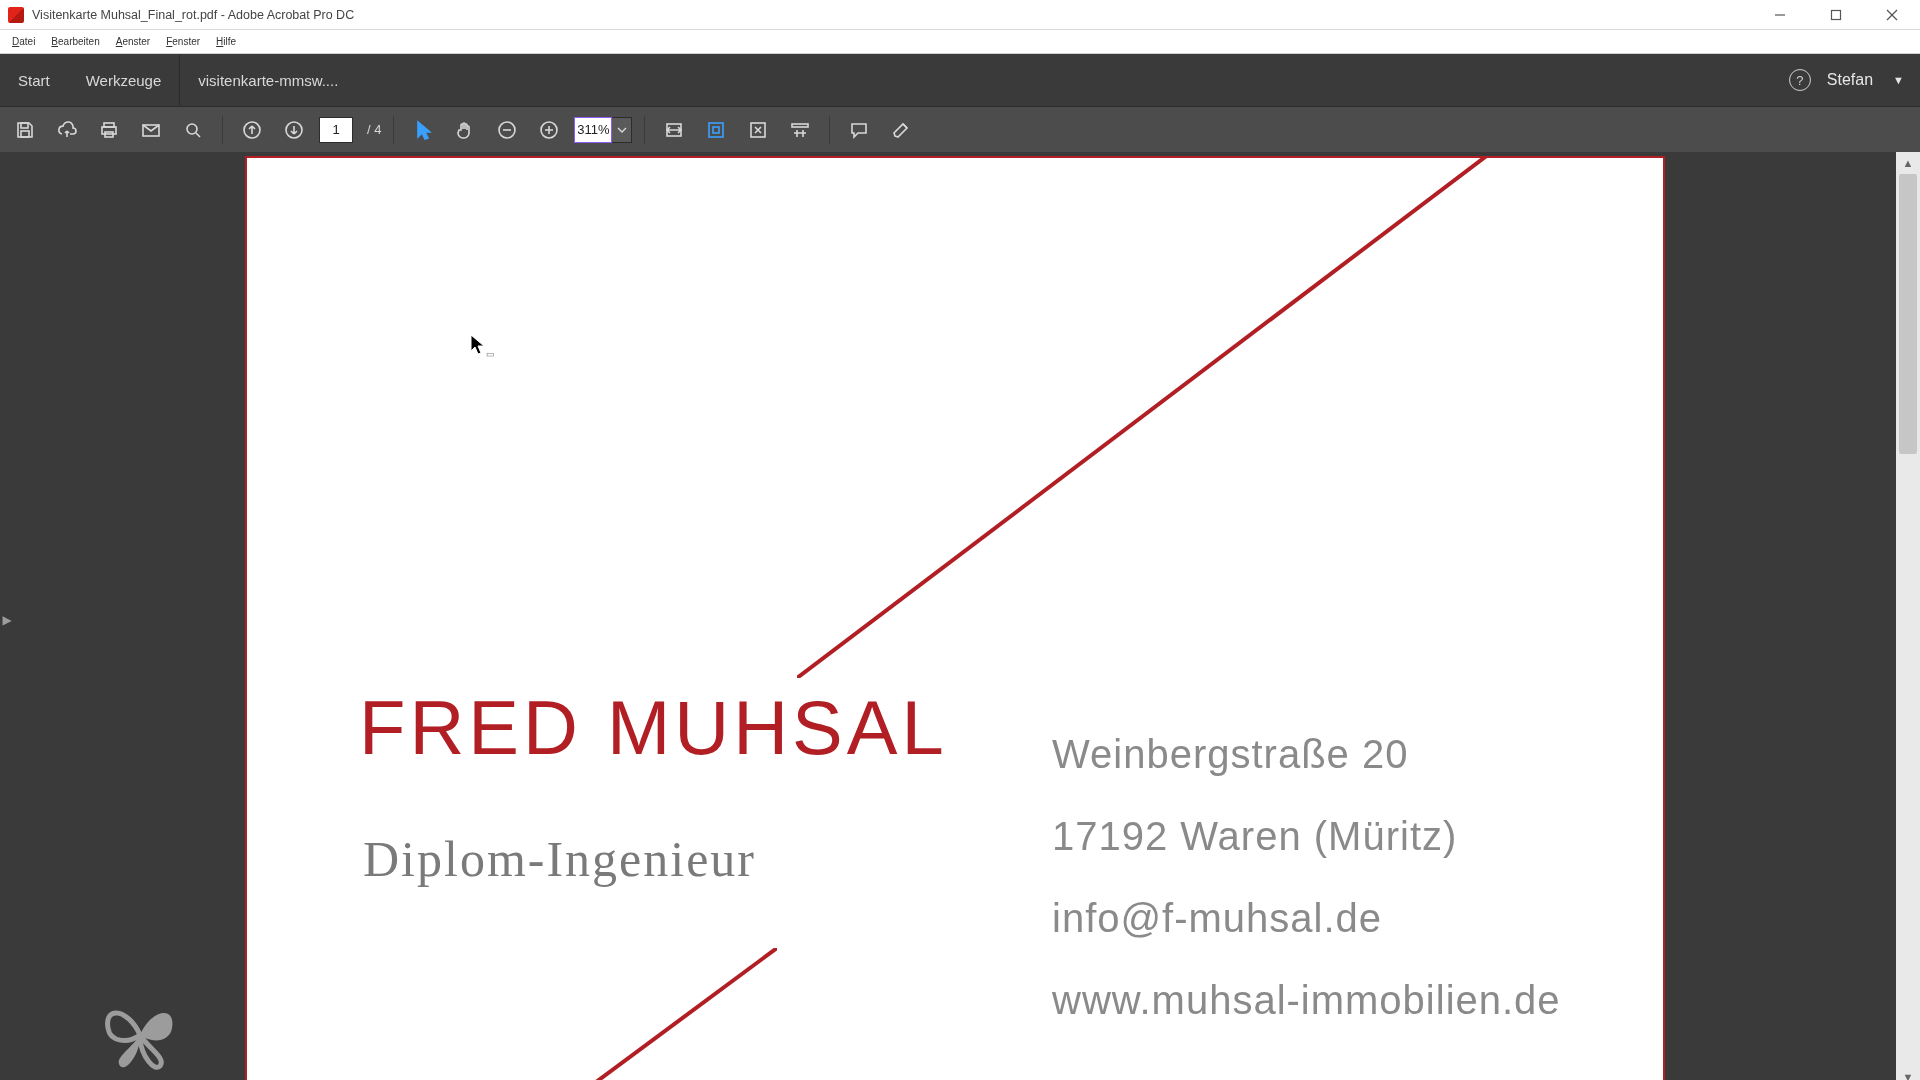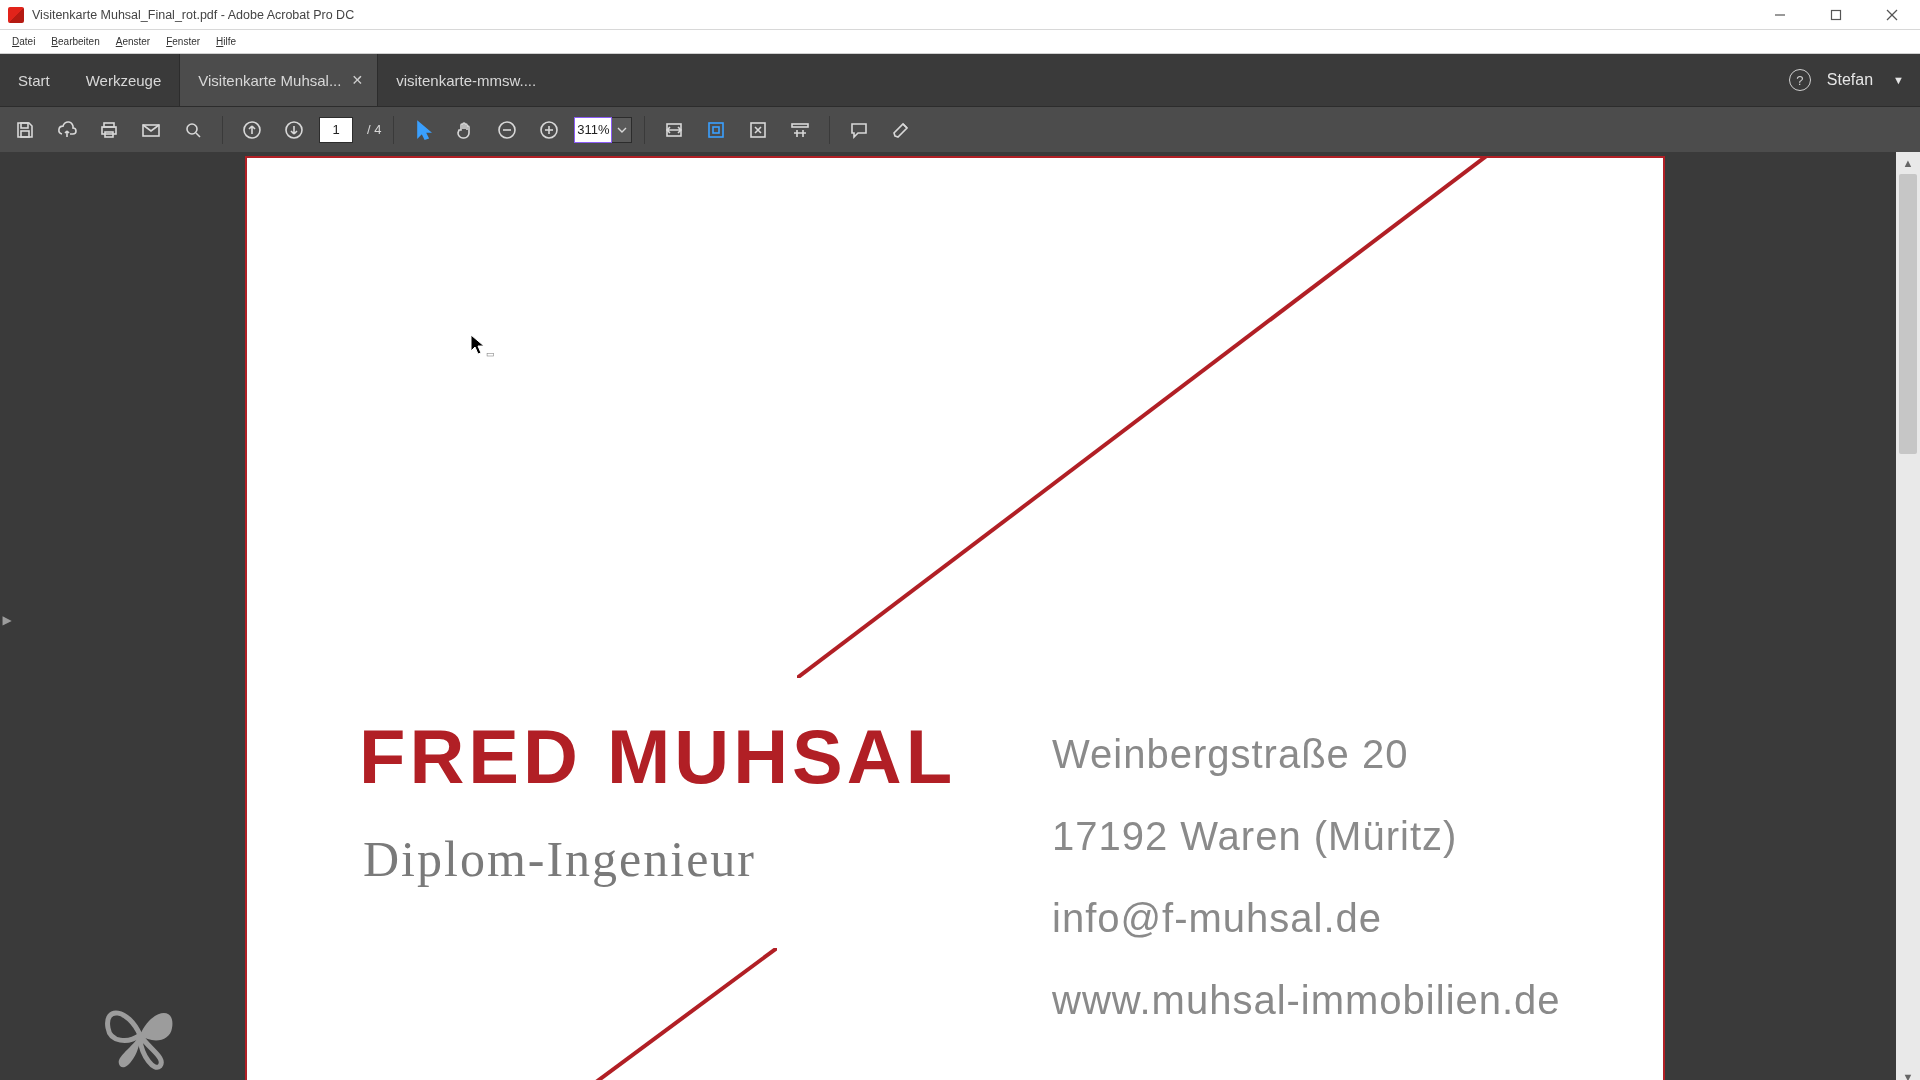--- a/index.html
+++ b/index.html
@@ -113,22 +113,22 @@
     display: flex; justify-content: center; padding-top: 4px;
   }
   .doc-dark-left, .doc-dark-right { flex: 1; background: #3a3a3a; }
   .page {
     width: 1420px; height: 100%; background: #ffffff; border: 2px solid #b11f25;
     position: relative; overflow: hidden;
   }
 
   
   .card-name {
-    position: absolute; left: 112px; top: 555px;
-    font-size: 76px; letter-spacing: 4px; font-weight: 700;
+    position: absolute; left: 112px; top: 526px;
+    font-size: 76px; letter-spacing: 4px; font-weight: 400;
     font-family: "Segoe UI Light","Segoe UI",Arial,sans-serif;
     color: #b11f25;
   }
   .card-title {
     position: absolute; left: 116px; top: 672px;
     font-size: 50px; letter-spacing: 2px; color: #7a7a7a;
     font-family: Liberation Serif, serif; font-weight: 300;
   }
   .card-addr {
     position: absolute; left: 805px; top: 555px;
@@ -186,24 +186,20 @@
   <div class="mi"><span class="ul">D</span><span>atei</span></div>
   <div class="mi"><span class="ul">B</span><span>earbeiten</span></div>
   <div class="mi"><span class="ul">A</span><span>enster</span></div>
   <div class="mi"><span class="ul">F</span><span>enster</span></div>
   <div class="mi"><span class="ul">H</span><span>ilfe</span></div>
 </div>
 
 <div class="tabstrip">
   <div class="app-tab">Start</div>
   <div class="app-tab">Werkzeuge</div>
-  <div class="doc-tab active">
-    <span>Visitenkarte Muhsal...</span>
-    <span class="tclose">✕</span>
-  </div>
   <div class="doc-tab">
     <span>visitenkarte-mmsw....</span>
   </div>
   <div class="right-area">
     <div class="help-circle">?</div>
     <div class="user-dd">
       <span>Stefan</span>
       <span class="caret">▼</span>
     </div>
   </div>

